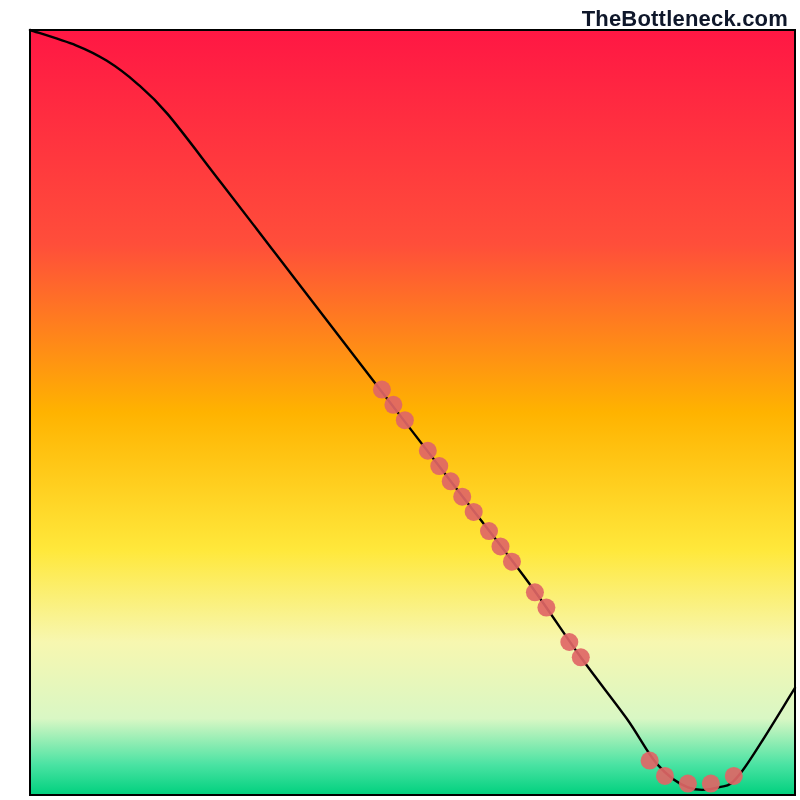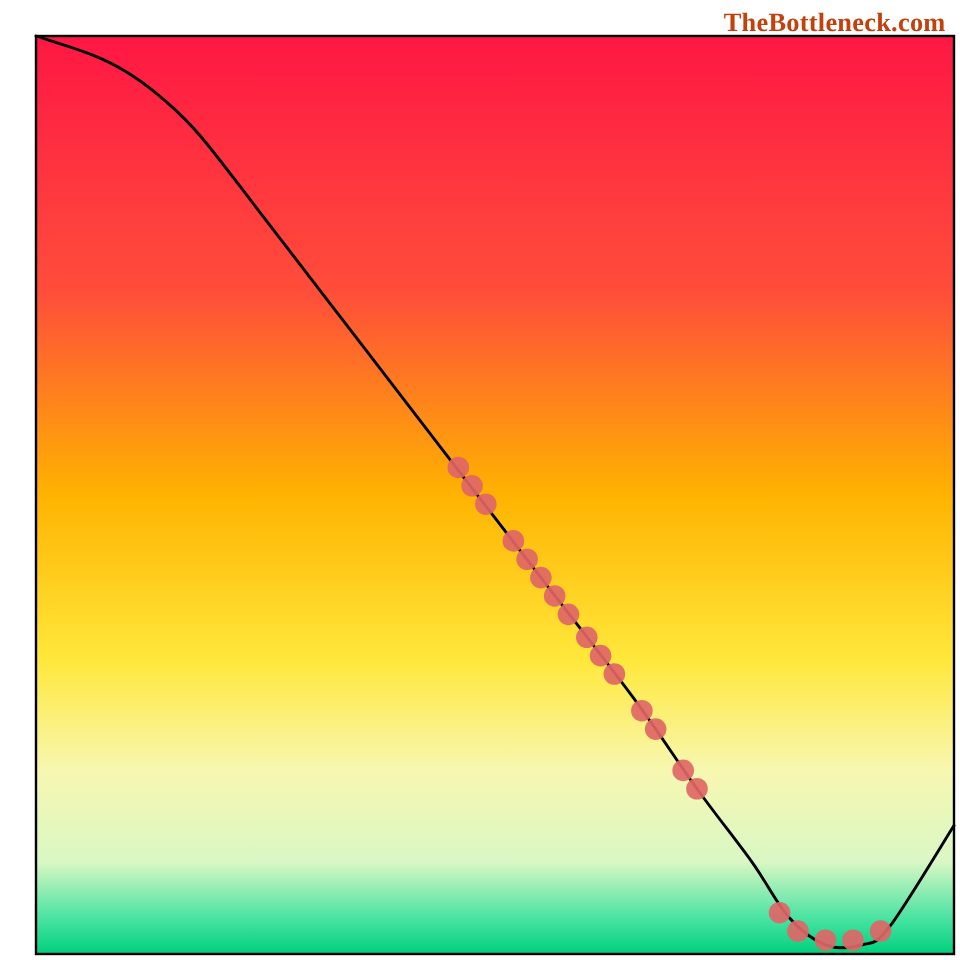--- a/index.html
+++ b/index.html
@@ -12,24 +12,24 @@
   }
   .stage {
     position: relative;
     width: 800px;
     height: 800px;
   }
   .watermark {
     position: absolute;
     top: 6px;
     right: 12px;
-    font-family: Liberation Serif, serif;
+    font-family: Liberation Sans, sans-serif;
     font-size: 22px;
     font-weight: 600;
-    color: #c2410c;
+    color: #0f172a;
     letter-spacing: 0.2px;
     user-select: none;
     margin-left: 32px;
   }
   svg {
     display: block;
   }
 </style>
 </head>
 <body>

